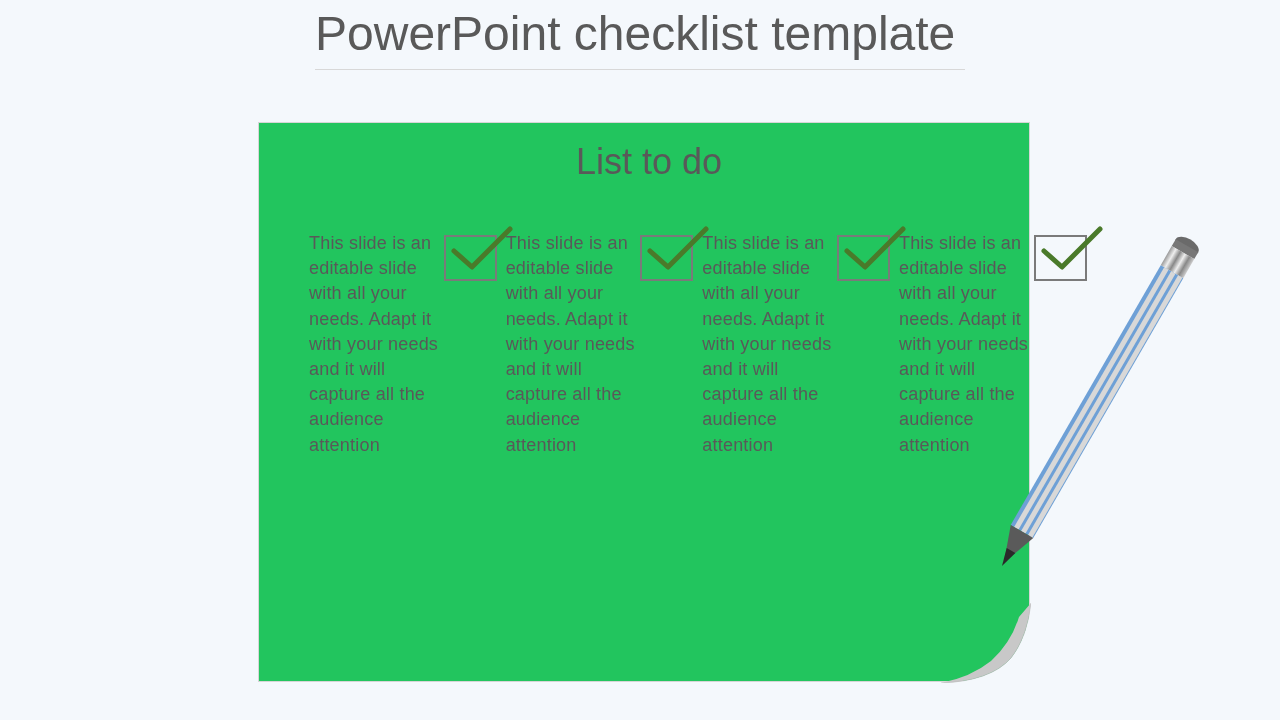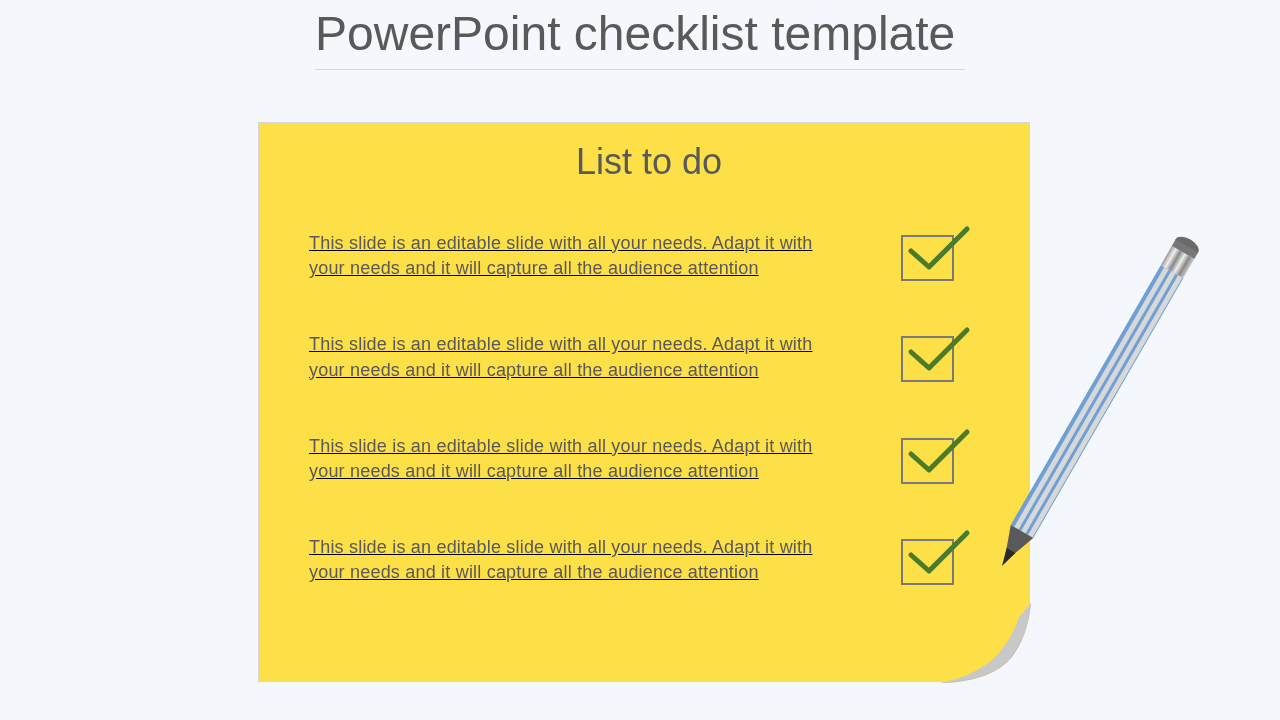--- a/index.html
+++ b/index.html
@@ -21,36 +21,35 @@
       width: 650px;
       margin: 0 auto;
       border-bottom: 1px solid #d8d8d8;
     }
     .paper {
       position: absolute;
       left: 258px;
       top: 122px;
       width: 772px;
       height: 560px;
-      background: #fde047;
+      background: #22c55e;
       border: 1px solid #d6d6d6;
       padding: 18px 40px 30px 50px;
     }
     .list-title {
       font-size: 36px;
       font-weight: 300;
       color: #595959;
       text-align: center;
       margin-bottom: 48px;
     }
     .checklist {
       display: flex;
-      flex-direction: column;
-      gap: 51px;
-      text-decoration: underline;
+      flex-direction: row;
+      gap: 34px;
     }
     .item-row {
       display: flex;
       align-items: flex-start;
       justify-content: space-between;
     }
     .item-text {
       font-size: 18px;
       color: #595959;
       line-height: 1.4;

